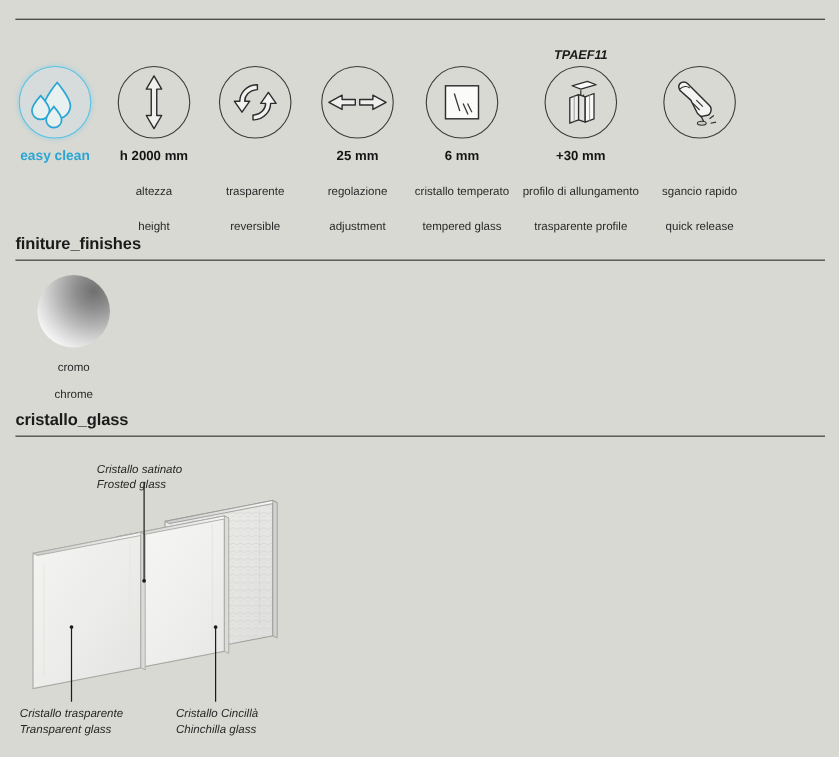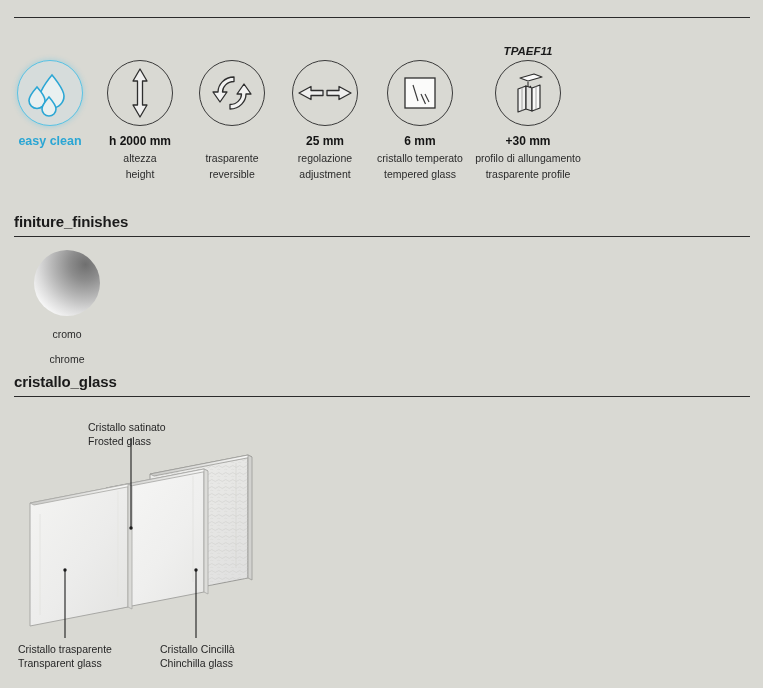--- a/index.html
+++ b/index.html
@@ -94,21 +94,21 @@
     font-weight: bold;
     color: #141414;
     line-height: 15px;
     white-space: nowrap;
   }
   .spec-item .value.accent {
     color: #2ba6d4;
     font-size: 12.5px;
   }
   .spec-item .desc {
-    margin-top: 3px;
+    margin-top: 19px;
     font-size: 10.5px;
     line-height: 13px;
     color: #2a2a2a;
     white-space: nowrap;
   }
 
   
   .finish-item {
     position: absolute;
     top: 250px;
@@ -140,20 +140,21 @@
     height: 288px;
   }
   .glass-figure svg { display: block; }
 
   .callout-label {
     position: absolute;
     font-size: 10.5px;
     line-height: 13.5px;
     color: #262626;
     white-space: nowrap;
+    font-style: italic;
   }
   #lbl-frosted { left: 88px; top: 421px; text-align: left; }
   #lbl-transparent { left: 18px; top: 643px; text-align: left; }
   #lbl-chinchilla { left: 160px; top: 643px; text-align: left; }
 </style>
 </head>
 <body>
 
 <div class="page">
 
@@ -241,20 +242,37 @@
           <path d="M36 27 L44 24 L44 47 L36 50 Z" fill="#fafaf9" stroke="#2e2e2e" stroke-width="1.2" stroke-linejoin="round"></path>
           <path d="M26 26.5 L26 49.5" stroke="#9a9a9a" stroke-width="0.9" fill="none"></path>
           <path d="M40 25.5 L40 48.5" stroke="#9a9a9a" stroke-width="0.9" fill="none"></path>
         </svg>
       </div>
       <div class="value">+30 mm</div>
       <div class="desc">profilo di allungamento</div>
       <div class="desc">trasparente profile</div>
     </div>
 
+    <div class="spec-item" style="left:582px;">
+      <div class="code"></div>
+      <div class="badge">
+        <svg width="64" height="64" viewBox="0 0 64 64">
+          <path d="M13 18 C13 14 18 12 21 15 L41 35 C44 38 42 44 38 44 L33 45 L30 42 L24 30 L14 21 Z" fill="#f4f4f3" stroke="#2e2e2e" stroke-width="1.3" stroke-linejoin="round"></path>
+          <path d="M14 20 C17 17 21 17 23 19" stroke="#2e2e2e" stroke-width="1" fill="none"></path>
+          <path d="M29 30 L35 36" stroke="#2e2e2e" stroke-width="1" fill="none"></path>
+          <path d="M26 33 L32 39" stroke="#2e2e2e" stroke-width="1" fill="none"></path>
+          <path d="M33 44 L36 50" stroke="#2e2e2e" stroke-width="1.2" fill="none"></path>
+          <ellipse cx="34" cy="51" rx="4" ry="1.8" fill="#c9c9c4" stroke="#2e2e2e" stroke-width="1"></ellipse>
+          <path d="M41 47 L45 44 M42 51 L47 50" stroke="#2e2e2e" stroke-width="1" fill="none"></path>
+        </svg>
+      </div>
+      <div class="value"></div>
+      <div class="desc">sgancio rapido</div>
+      <div class="desc">quick release</div>
+    </div>
 
   </div>
 
   <div class="section-head" id="head-fin">
     <div class="title">finiture_finishes</div>
     <div class="rule"></div>
   </div>
 
   <div class="finish-item">
     <div class="sphere"></div>

